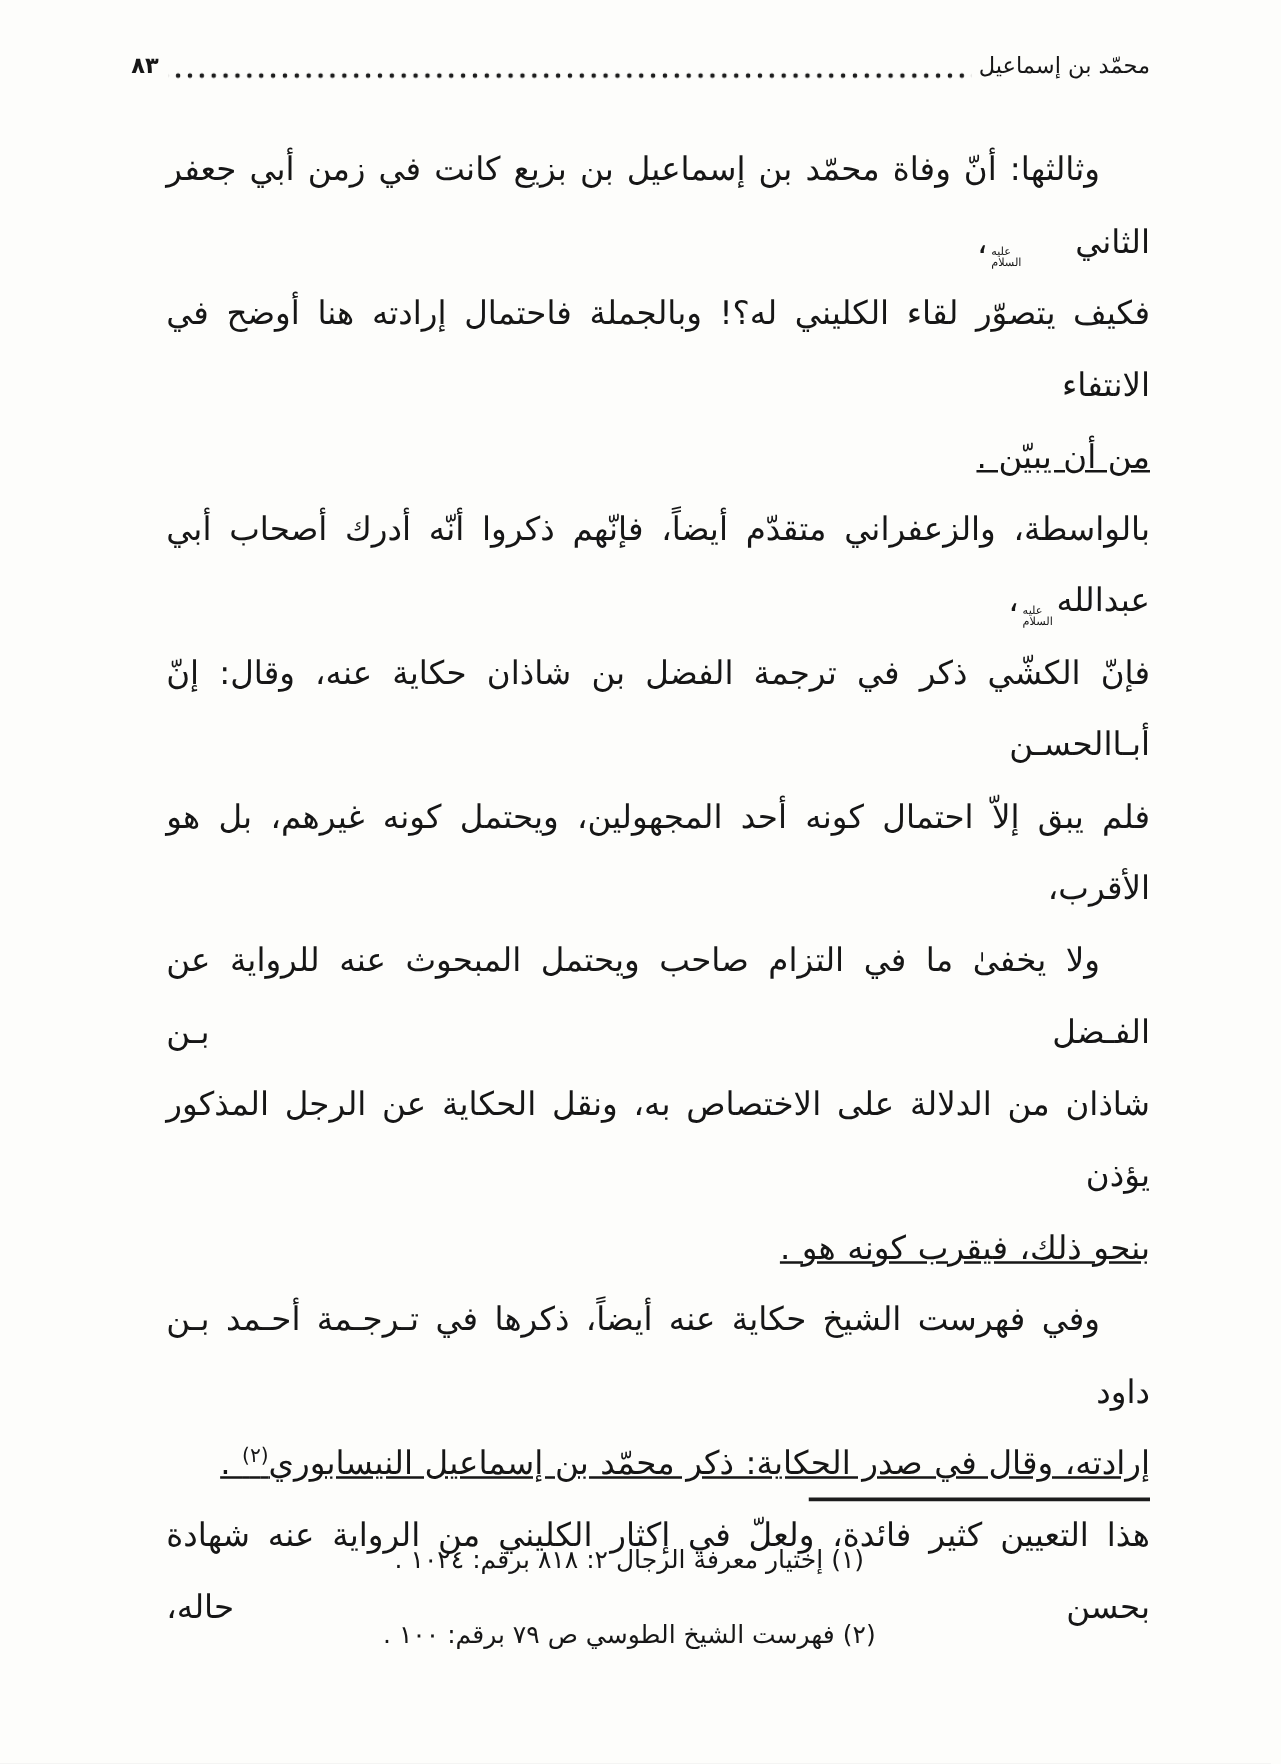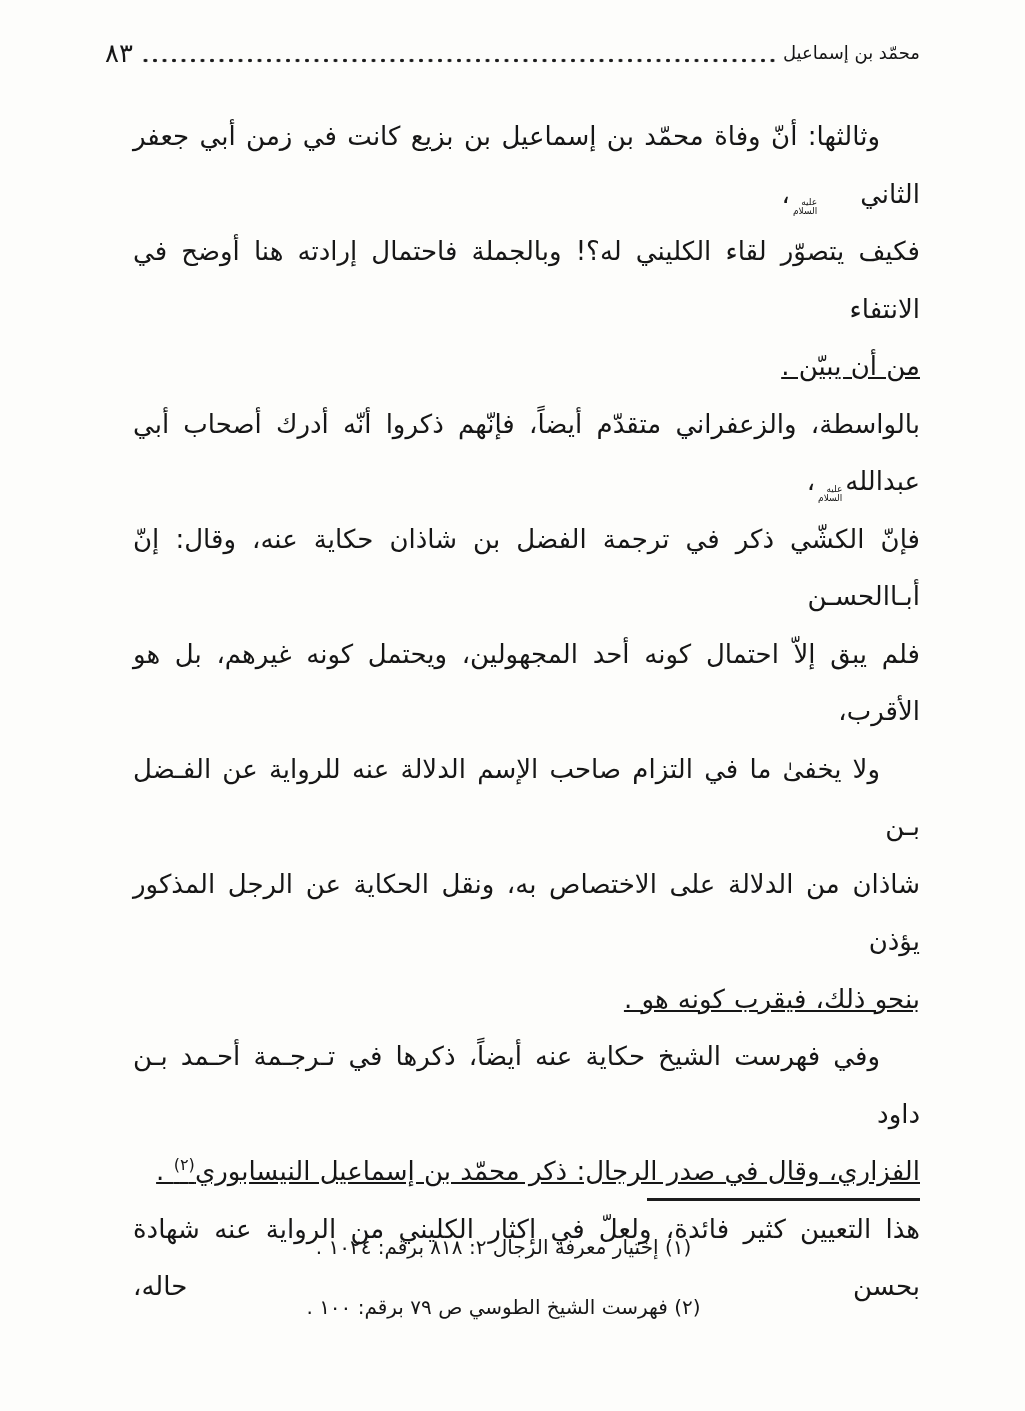--- a/index.html
+++ b/index.html
@@ -37,24 +37,25 @@
   .dot-leader {
     flex: 1 1 auto;
     height: 9px;
     margin-bottom: 7px;
     background-image: radial-gradient(circle, #1c1c1c 1.6px, transparent 2.1px);
     background-size: 9.5px 9px;
     background-repeat: repeat-x;
     background-position: center bottom;
   }
   .page-number {
-    font-size: 26px;
+    font-size: 18px;
     line-height: 38px;
     white-space: nowrap;
     padding-right: 8px;
+    font-weight: bold;
   }
   
   .body-text {
     position: absolute;
     top: 108px;
     right: 105px;
     left: 105px;
     font-size: 26px;
   }
   .line {
@@ -63,21 +64,21 @@
     text-align-last: justify;
     word-spacing: 1px;
     margin-left: 28px;
   }
   .line.first { text-indent: 40px; }
   .line.short { text-align-last: auto; text-decoration: underline; }
   
   .honorific {
     display: inline-flex;
     flex-direction: column;
-    align-items: flex-start;
+    align-items: flex-end;
     justify-content: center;
     font-size: 9px;
     line-height: 1.05;
     vertical-align: -2px;
     margin: 0 3px;
     white-space: nowrap;
   }
   
   .fn-ref {
     font-size: 0.62em;
@@ -131,28 +132,28 @@
     <div class="paragraph">
       <div class="line"><span>بالواسطة، والزعفراني متقدّم أيضاً، فإنّهم ذكروا أنّه أدرك أصحاب أبي عبدالله</span><span class="honorific">
             <span>عليه</span>
             <span>السلام</span>
           </span><span>،</span></div>
       <div class="line">فإنّ الكشّي ذكر في ترجمة الفضل بن شاذان حكاية عنه، وقال: إنّ أبـاالحسـن</div>
       <div class="line">فلم يبق إلاّ احتمال كونه أحد المجهولين، ويحتمل كونه غيرهم، بل هو الأقرب،</div>
     </div>
 
     <div class="paragraph">
-      <div class="line first">ولا يخفىٰ ما في التزام صاحب الإسم الدلالة عنه للرواية عن الفـضل بـن</div>
+      <div class="line first">ولا يخفىٰ ما في التزام صاحب ويحتمل المبحوث عنه للرواية عن الفـضل بـن</div>
       <div class="line">شاذان من الدلالة على الاختصاص به، ونقل الحكاية عن الرجل المذكور يؤذن</div>
       <div class="line short">بنحو ذلك، فيقرب كونه هو .</div>
     </div>
 
     <div class="paragraph">
       <div class="line first">وفي فهرست الشيخ حكاية عنه أيضاً، ذكرها في تـرجـمة أحـمد بـن داود</div>
-      <div class="line short"><span>الفزاري، وقال في صدر الرجال: ذكر محمّد بن إسماعيل النيسابوري</span><sup class="fn-ref">(٢)</sup><span> .</span></div>
+      <div class="line short"><span>إرادته، وقال في صدر الحكاية: ذكر محمّد بن إسماعيل النيسابوري</span><sup class="fn-ref">(٢)</sup><span> .</span></div>
     </div>
 
     <div class="paragraph">
       <div class="line">هذا التعيين كثير فائدة، ولعلّ في إكثار الكليني من الرواية عنه شهادة بحسن حاله،</div>
 
     </div>
 
   </div>
 
   <div class="footnotes">

